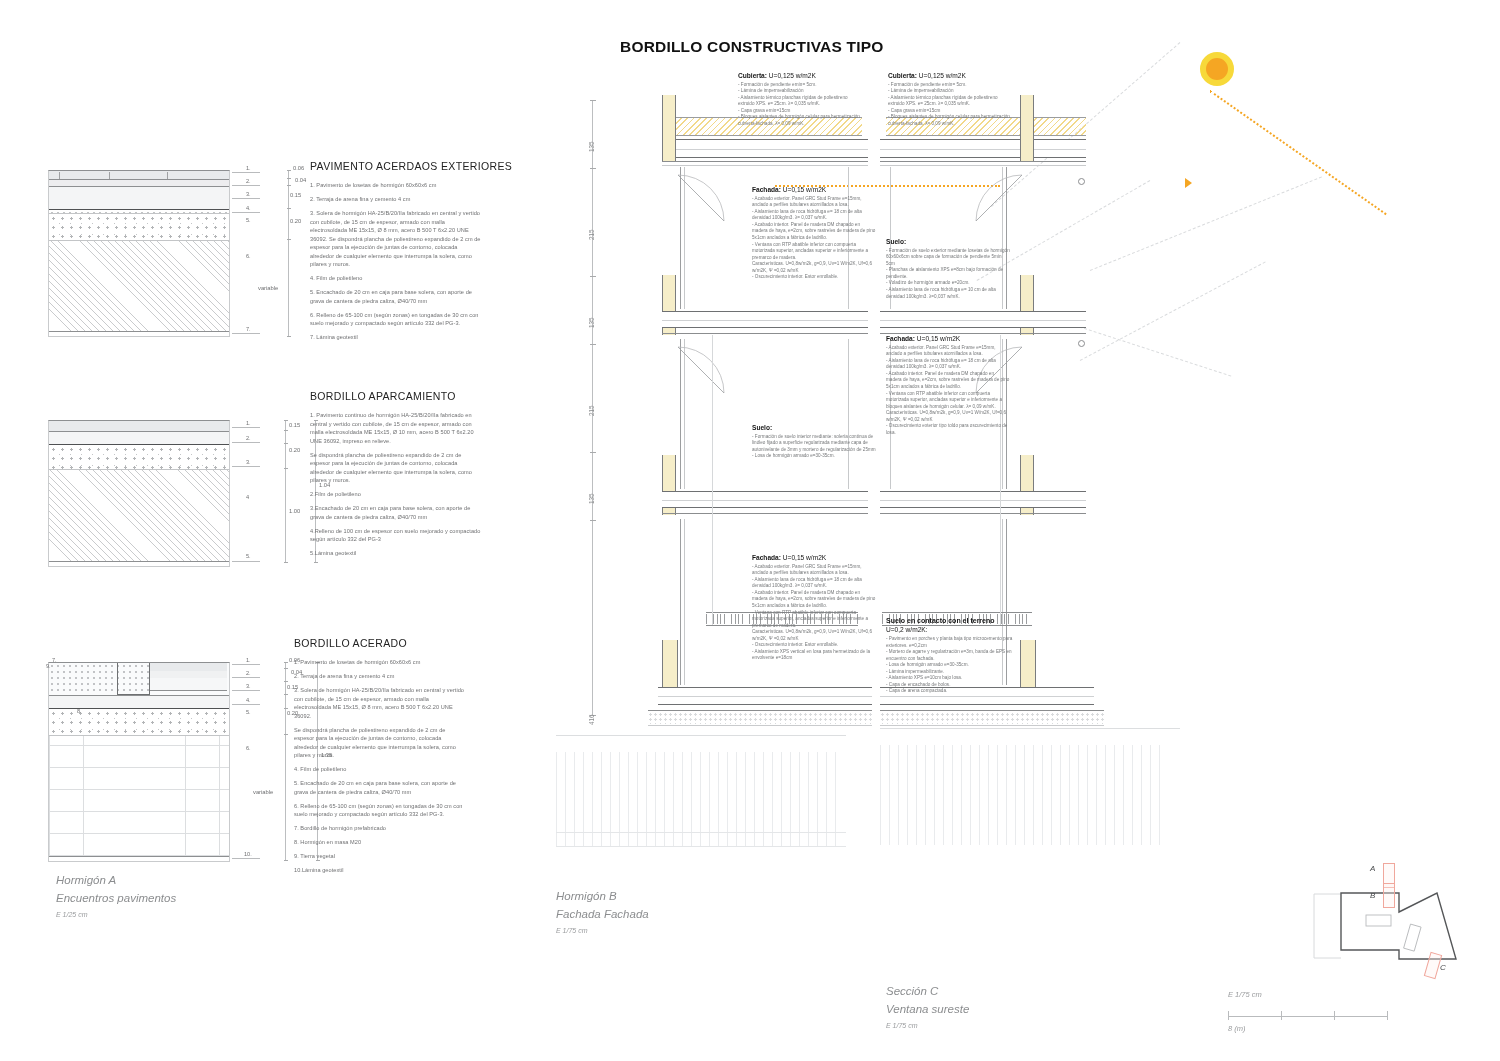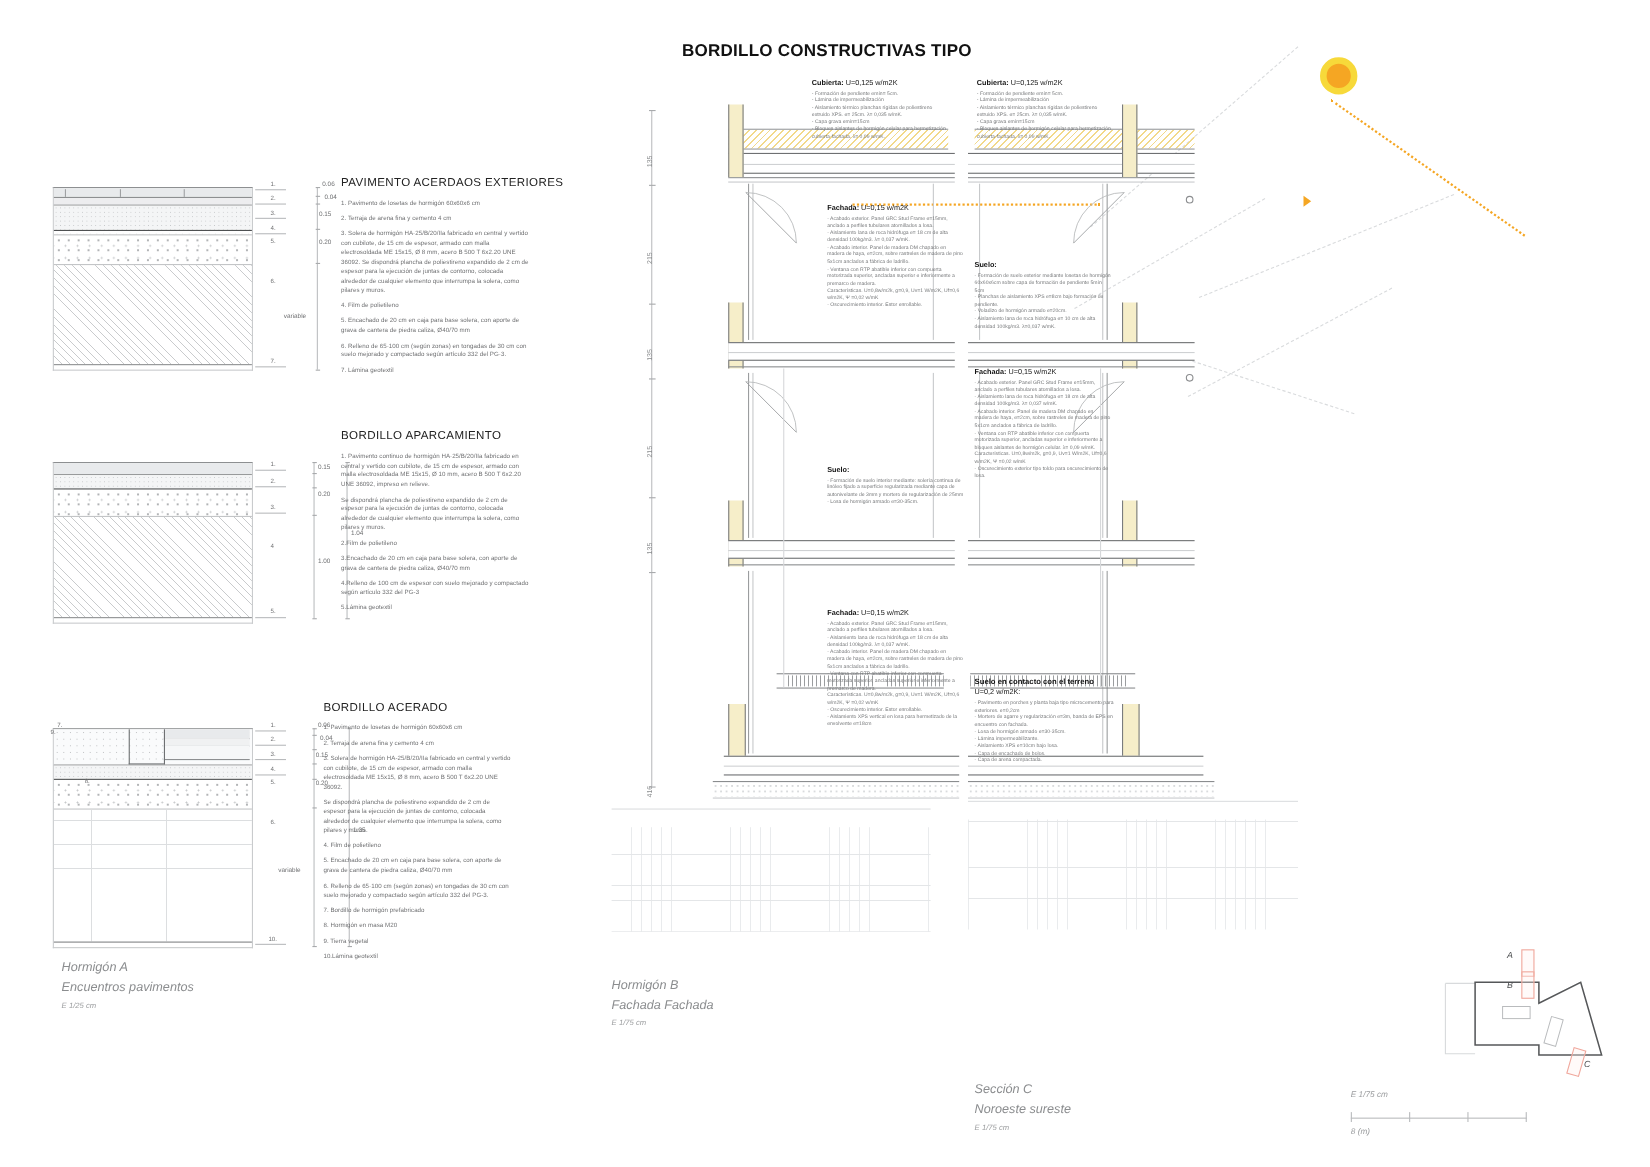--- a/index.html
+++ b/index.html
@@ -524,21 +524,21 @@
   <div class="cap-a">Encuentros pavimentos</div>
   <div class="cap-s">E 1/25 cm</div>
 </div>
 <div class="abs" style="left:556px;top:888px;">
   <div class="cap-a">Hormigón B</div>
   <div class="cap-a">Fachada Fachada</div>
   <div class="cap-s">E 1/75 cm</div>
 </div>
 <div class="abs" style="left:886px;top:936px;margin-top:47px;">
   <div class="cap-a">Sección C</div>
-  <div class="cap-a">Noroeste sureste</div>
+  <div class="cap-a">Ventana sureste</div>
   <div class="cap-s">E 1/75 cm</div>
 </div>
 
 <div class="abs" id="keyplan">
   <svg width="180" height="125">
     <polyline points="14,39 14,103 41,103" fill="none" stroke="#d8dadc" stroke-width="1"></polyline>
     <polyline points="14,39 41,39" fill="none" stroke="#d8dadc" stroke-width="1"></polyline>
     <polygon points="41,38 99,38 99,57 137,38 156,104 99,104 99,95 41,95" fill="none" stroke="#555759" stroke-width="1.4"></polygon>
     <rect x="66" y="60" width="25" height="11" fill="none" stroke="#b9bbbd" stroke-width="0.9"></rect>
     <rect x="107" y="70" width="11" height="25" fill="none" stroke="#b9bbbd" stroke-width="0.9" transform="rotate(16 112 82)"></rect>

